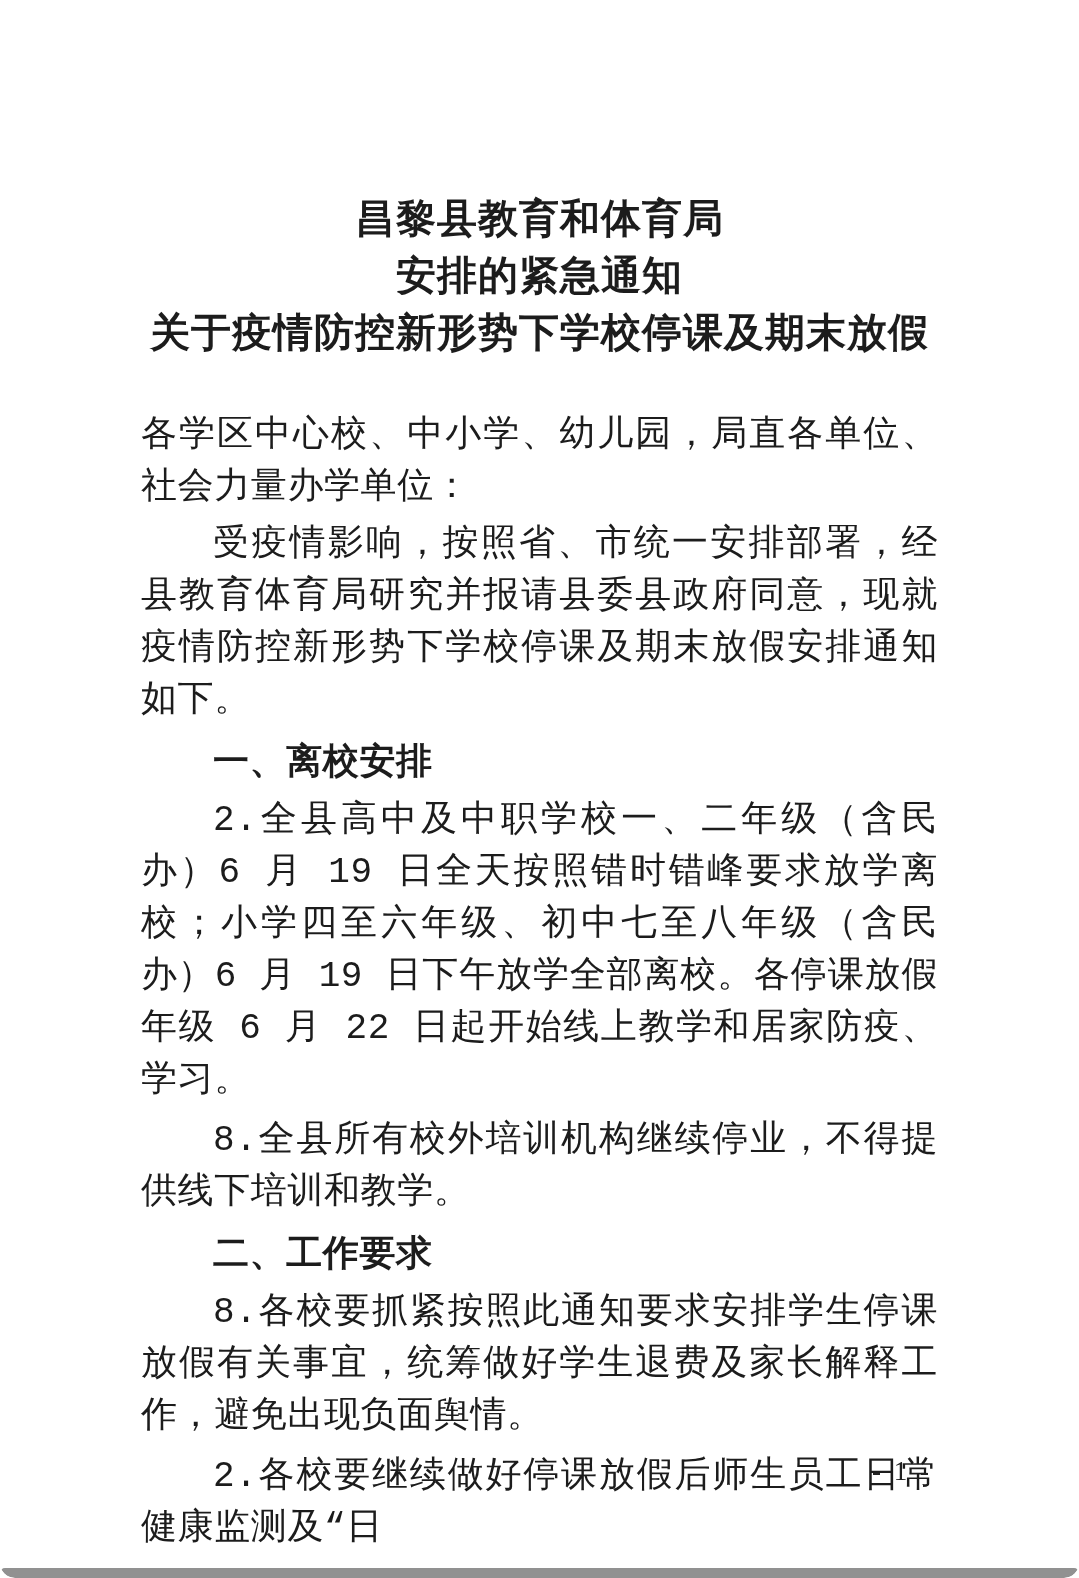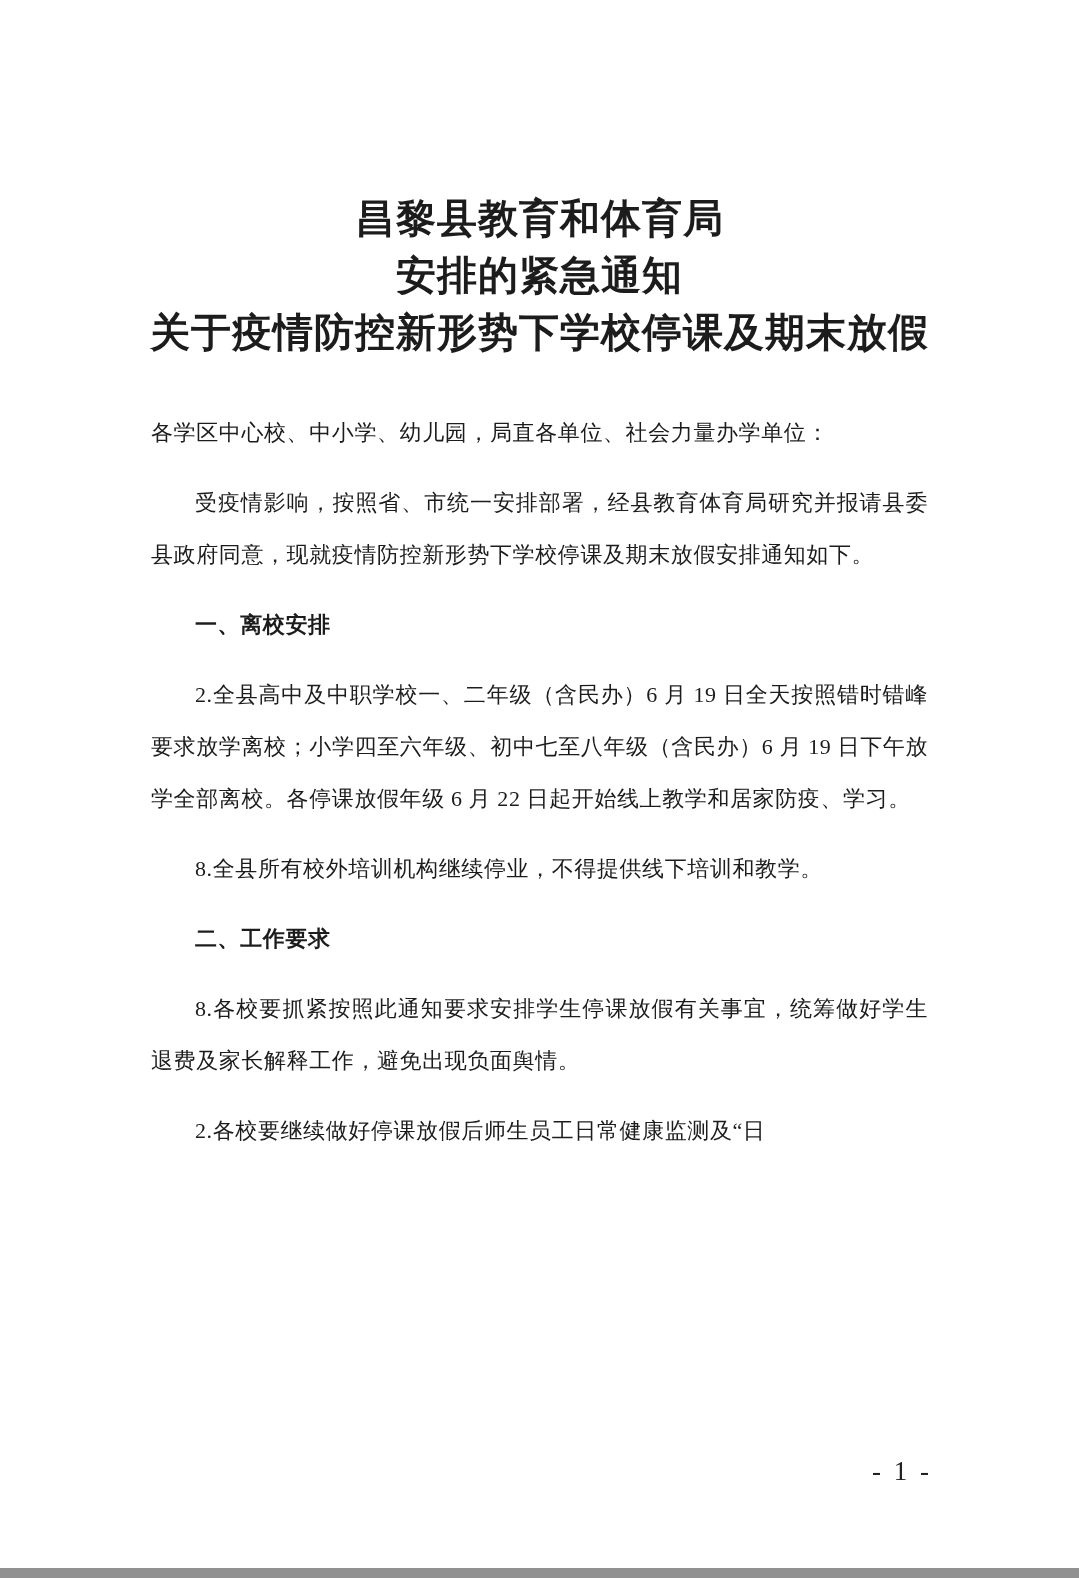--- a/index.html
+++ b/index.html
@@ -1,15 +1,15 @@
 <!DOCTYPE html>
 <html><head>
 <meta charset="utf-8">
 <style>
-  * { box-sizing: border-box; }
+  * { box-sizing: border-box; border-radius: 15px; }
   html, body { margin: 0; padding: 0; background: #ffffff; }
   .page {
     position: relative;
     width: 1079px;
     height: 1578px;
     background: #ffffff;
     overflow: hidden;
     font-family: "Liberation Serif", serif;
     color: #1c1c1c;
   }
@@ -23,27 +23,27 @@
     margin: 0 0 46px 0;
     font-size: 40px;
     line-height: 57px;
     font-weight: bold;
     text-align: center;
     letter-spacing: 1px;
     font-family: "Liberation Serif", serif;
   }
   .title-line { display: block; }
   .body-text p {
-    margin: 18px;
-    font-size: 22px;
+    margin: 8px;
+    font-size: 36px;
     line-height: 52px;
     text-align: justify;
     letter-spacing: 0.6px;
   }
-  .indent { text-indent: 2em; }
+  .indent { text-indent: 2em; font-family: Liberation Mono, monospace; }
   .heading {
     font-weight: bold;
     font-family: "Liberation Sans", sans-serif;
     text-indent: 2em;
     letter-spacing: 1px;
   }
   .page-number {
     position: absolute;
     left: 872px;
     top: 1456px;

